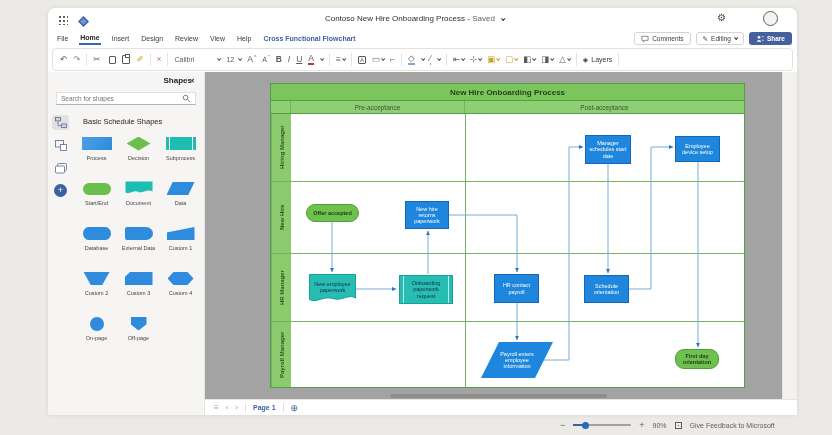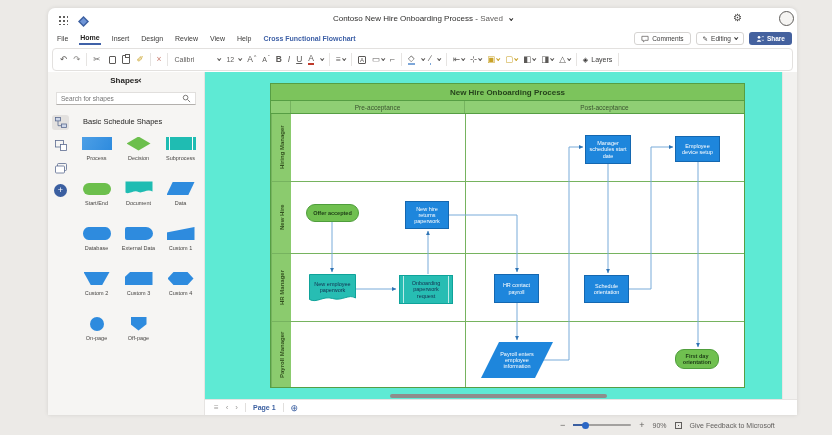--- a/index.html
+++ b/index.html
@@ -1,20 +1,20 @@
 <!DOCTYPE html>
 <html><head>
 <meta charset="utf-8">
 <style>
 *{margin:0;padding:0;box-sizing:border-box}
 html,body{width:832px;height:435px}
 body{position:relative;overflow:hidden;background:#eceae7;font-family:"Liberation Sans",sans-serif;color:#252423}
 .window{position:absolute;left:48px;top:8px;width:749px;height:407px;background:#fff;border-radius:7px 7px 0 0;box-shadow:0 0 4px rgba(0,0,0,.10)}
 
-.topbar{position:absolute;top:0;left:0;right:0;height:22px}
+.topbar{position:absolute;top:0;left:0;right:16px;height:22px}
 .waffle{position:absolute;left:10px;top:7px;width:10px;height:10px;background-image:radial-gradient(#605e5c 1px,transparent 1.2px);background-size:4px 4px}
 .vlogo{position:absolute;left:30px;top:5px}
 .doc-title{position:absolute;left:120px;right:120px;top:6px;text-align:center;font-size:8px;color:#2f2e2d;white-space:nowrap}
 .doc-title .chev{margin-left:4px}
 .gear{position:absolute;right:55px;top:4px;font-size:10px;color:#484644}
 .avatar{position:absolute;right:3px;top:3px;width:15px;height:15px;border:1px solid #5f5d5b;border-radius:50%;background:#f5f4f2}
 
 .menubar{position:absolute;top:22px;left:0;right:0;height:17px;display:flex;align-items:center;padding-left:8px;gap:10px;font-size:7px;color:#3b3a39}
 .mtab{padding:2px 1px;cursor:default}
 .mtab.active{font-weight:bold;color:#252423;border-bottom:2px solid #3f61a7}
@@ -37,21 +37,21 @@
 .tbox{border:1px solid #5b5957;font-size:6px;padding:0 1px;border-radius:1px}
 .ylw{color:#c9a227}
 .layers{display:inline-flex;align-items:center;gap:3px;font-size:7px;color:#3b3a39}
 .ic-copy{position:relative;width:7px;height:8px;border:1px solid #5b5957;border-radius:1px;background:#fff;margin-left:3px}
 .ic-copy::before{content:'';position:absolute;left:-3px;top:-3px;width:7px;height:8px;border:1px solid #5b5957;border-radius:1px;background:#fff;z-index:-1}
 .ic-paste{position:relative;width:8px;height:9px;border:1px solid #5b5957;border-radius:1px}
 .ic-paste::before{content:'';position:absolute;left:1.5px;top:-2px;width:3px;height:2px;background:#fff;border:1px solid #5b5957}
 
 .content{position:absolute;top:64px;left:0;right:0;bottom:16px}
 .sidebar{position:absolute;left:0;top:0;width:157px;height:343px;background:#f6f5f3;border-right:1px solid #e6e4e2}
-.sb-head{height:17px;display:flex;align-items:center;justify-content:center;padding:0 9px}
+.sb-head{height:17px;display:flex;align-items:center;justify-content:flex-end;padding:0 9px}
 .sb-title{font-size:8px;font-weight:bold}
 .chev-left{transform:rotate(135deg)}
 .sb-search{margin:3px 8px 0 8px;height:13px;background:#fff;border:1px solid #e1dfdd;border-bottom:1px solid #b3b0ad;display:flex;align-items:center;justify-content:space-between;padding:0 4px}
 .sb-search input{border:none;outline:none;font-size:6.5px;width:110px;color:#3b3a39;font-family:"Liberation Sans",sans-serif;background:transparent}
 .sb-body{display:flex;margin-top:6px}
 .rail{width:25px;display:flex;flex-direction:column;align-items:center;gap:8px;padding-top:4px}
 .rail-btn{width:17px;height:15px;display:flex;align-items:center;justify-content:center;border-radius:3px}
 .rail-btn.sel{background:#e3e1df}
 .plus-btn{width:13px;height:13px;border-radius:50%;background:#3b5fa0;color:#fff;font-size:9px;line-height:12px;text-align:center}
 .stencil-area{flex:1;padding:2px 2px 0 2px}
@@ -68,21 +68,21 @@
 .sic-data{width:28px;height:13px;background:#2e8bde;clip-path:polygon(22% 0,100% 0,78% 100%,0 100%)}
 .sic-db{width:28px;height:13px;background:#2e8bde;border-radius:6px/7px}
 .sic-ext{width:28px;height:13px;background:#2e8bde;border-radius:2px 7px 7px 2px/2px 50% 50% 2px}
 .sic-c1{width:28px;height:13px;background:#2e8bde;clip-path:polygon(0 42%,100% 0,100% 100%,0 100%)}
 .sic-c2{width:26px;height:13px;background:#2e8bde;clip-path:polygon(0 0,100% 0,72% 100%,28% 100%)}
 .sic-c3{width:28px;height:13px;background:#2e8bde;clip-path:polygon(20% 0,100% 0,100% 100%,0 100%,0 40%)}
 .sic-c4{width:26px;height:13px;background:#2e8bde;clip-path:polygon(23% 0,77% 0,100% 50%,77% 100%,23% 100%,0 50%)}
 .sic-on{width:14px;height:14px;border-radius:50%;background:#2e8bde}
 .sic-off{width:16px;height:14px;background:#2e8bde;clip-path:polygon(0 0,100% 0,100% 55%,50% 100%,0 55%)}
 
-.canvas{position:absolute;left:157px;top:0;right:0;bottom:0;background:#5eead4;overflow:hidden}
+.canvas{position:absolute;left:157px;top:0;right:0;bottom:0;background:#a3a3a3;overflow:hidden}
 .vtrack{position:absolute;right:0;top:0;width:15px;height:100%;background:#f2f1ef;border-left:1px solid #e8e6e4}
 .hscroll{position:absolute;left:185px;bottom:1px;width:217px;height:4px;background:#8f8d8b;border-radius:2px}
 .flowtable{position:absolute;left:65px;top:11px;width:475px;height:305px;border:1px solid #569e44;background:#fff}
 .ft-title{height:17px;background:#7cc45c;border-bottom:1px solid #569e44;display:flex;align-items:center;justify-content:center;font-size:8px;font-weight:bold;color:#26431c}
 .ft-phases{height:13px;background:#8fcf74;display:flex;border-bottom:1px solid #569e44;font-size:6.5px;color:#3a5230}
 .ft-corner{width:20px;border-right:1px solid #76b35f}
 .ph{display:flex;align-items:center;justify-content:center}
 .ph.pre{width:174px;border-right:1px solid #76b35f}
 .ph.post{flex:1}
 .ft-body{position:relative;height:273px}

